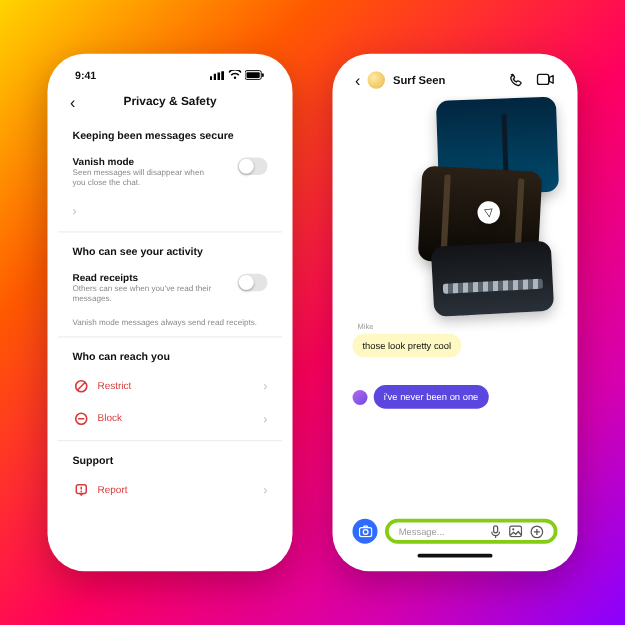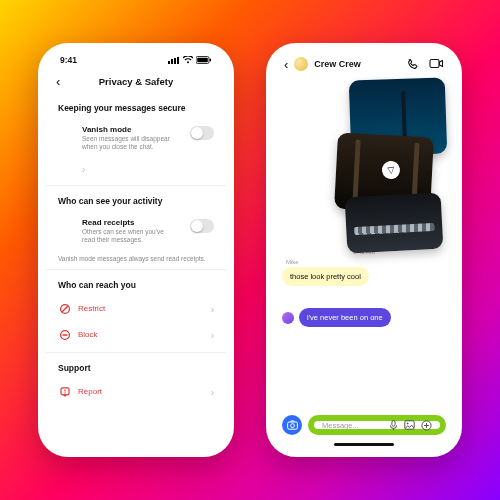--- a/index.html
+++ b/index.html
@@ -27,21 +27,21 @@
       linear-gradient(to right, #000 2px, transparent 2px) 0 100%/3px 3px no-repeat,
       linear-gradient(to right, #000 2px, transparent 2px) 3px 100%/3px 5px no-repeat,
       linear-gradient(to right, #000 2px, transparent 2px) 6px 100%/3px 6px no-repeat,
       linear-gradient(to right, #000 2px, transparent 2px) 9px 100%/3px 7px no-repeat; }
   .sb-wifi, .sb-batt { font-size: 8px; }
   .nav { height: 24px; display: flex; align-items: center; justify-content: center; position: relative; }
   .nav .back { position: absolute; left: 10px; font-size: 13px; line-height: 1; }
   .nav-title { font-weight: 700; font-size: 9.5px; }
   .content { flex: 1; overflow: hidden; padding: 0 12px; }
   .sec-h { font-weight: 700; font-size: 8.5px; margin: 10px 0 6px; }
-  .row { display: flex; align-items: flex-start; padding: 6px 0; border-bottom: 0; position: relative; margin-left: 24px; }
+  .row { display: flex; align-items: flex-start; padding: 6px 0; border-bottom: 0; position: relative; }
   .row .txt { flex: 1; padding-right: 20px; }
   .row .label { font-size: 8px; font-weight: 600; }
   .row .sub { font-size: 6.5px; color: #8a8a8a; line-height: 1.25; margin-top: 1px; }
   .chev { color: #bfbfbf; font-size: 10px; line-height: 1; margin-top: 2px;}
   .toggle { width: 24px; height: 14px; border-radius: 8px; background: #e4e4e4; position: relative; flex: none; margin-top: 1px;}
   .toggle::after { content:""; position:absolute; left:1px; top:1px; width:12px; height:12px; border-radius:50%; background:#fff; box-shadow:0 1px 2px rgba(0,0,0,.3);}
   .hr { height: 1px; background: #eee; margin: 4px -12px; }
   .note { font-size: 6.5px; color: #8a8a8a; margin: 4px 0 6px; line-height:1.25;}
   .action-row { display:flex; align-items:center; padding:7px 0;justify-content:space-between; }
   .action-row .ico { width:14px; display:flex; justify-content:center; }
@@ -67,21 +67,21 @@
   .react { position:absolute; left:48px; top:82px; width:18px; height:18px; border-radius:50%; background:#fff; box-shadow:0 2px 5px rgba(0,0,0,.25); display:flex; align-items:center; justify-content:center; font-size:9px; transform:rotate(-8deg);}
   .ts { text-align:center; font-size:6px; color:#9b9b9b; margin:10px 0 4px;}
   .sender { font-size:6px; color:#9b9b9b; margin-left:4px; margin-bottom:2px;}
   .bubble { background:#fef9c3; border-radius:12px; padding:5px 8px; font-size:7.5px; display:inline-block; max-width:140px; margin-bottom:4px;}
   .bubble-row{display:flex;}
   .out-row { display:flex; align-items:center; gap:5px; margin-top:18px;}
   .out-ava { width:12px; height:12px; border-radius:50%; background:linear-gradient(135deg,#b86ae8,#6a4ae8);}
   .out-bubble { background:#5b46e0; color:#fff; border-radius:12px; padding:5px 8px; font-size:7.5px; }
   .composer { height:28px; display:flex; align-items:center; gap:6px; padding:0 8px 4px; }
   .cam { width:20px; height:20px; border-radius:50%; background:#2e6cff; display:flex; align-items:center; justify-content:center; color:#fff; font-size:10px;}
-  .msgfield { flex:1; height:20px; border:6px solid #84cc16; border-radius:12px; display:flex; align-items:center; padding:0 8px; color:#9b9b9b; font-size:7.5px; justify-content:space-between;}
+  .msgfield { flex:1; height:20px; border:3px solid #84cc16; border-radius:12px; display:flex; align-items:center; padding:0 8px; color:#9b9b9b; font-size:7.5px; justify-content:space-between;}
   .msg-icons { display:flex; gap:6px; color:#6b6b6b; font-size:10px; }
   .homebar { height:8px; display:flex; justify-content:center; }
   .homebar::after{content:""; width:60px; height:3px; border-radius:2px; background:#111; margin-top:2px;}
   svg { display:block; }
 </style>
 </head>
 <body>
 
 <div class="stage">
 
@@ -103,21 +103,21 @@
                 <rect x="13.6" y="2.5" width="1.4" height="3" rx="0.7" fill="#000"></rect>
               </svg>
           </span>
         </span>
       </div>
       <div class="nav">
         <span class="back">‹</span>
         <span class="nav-title">Privacy &amp; Safety</span>
       </div>
       <div class="content">
-        <div class="sec-h">Keeping your messages secure</div>
+        <div class="sec-h">Keeping been messages secure</div>
         <div class="row">
           <div class="txt">
             <div class="label">Vanish mode</div>
             <div class="sub">Seen messages will disappear when you close the chat.</div>
           </div>
           <div class="toggle"></div>
         </div>
         <div class="row">
           <div class="chev">›</div>
         </div>
@@ -172,21 +172,21 @@
         </div>
       </div>
     </div>
   </div>
 
   <div class="phone">
     <div class="screen">
       <div class="chat-head">
         <span class="back">‹</span>
         <span class="avatar"></span>
-        <span class="chat-title">Crew Crew</span>
+        <span class="chat-title">Surf Seen</span>
         <span class="chat-actions">
           <span>
             <svg width="13" height="13" viewBox="0 0 13 13">
                 <path d="M3.2 1.8c.5-.5 1.2-.4 1.5.2l.8 1.5c.2.4.1.9-.2 1.2l-.6.6c.5 1 1.3 1.8 2.3 2.3l.6-.6c.3-.3.8-.4 1.2-.2l1.5.8c.6.3.7 1 .2 1.5l-.9.9c-.4.4-1 .5-1.5.3C5.5 9.6 3.4 7.5 2.7 4.9c-.2-.5-.1-1.1.3-1.5l.9-.9z" fill="none" stroke="#111" stroke-width="1.1"></path>
               </svg>
           </span>
           <span>
             <svg width="15" height="11" viewBox="0 0 15 11">
                 <rect x="1" y="1.5" width="9" height="8" rx="1.6" fill="none" stroke="#111" stroke-width="1.1"></rect>
                 <path d="M10.5 4l3-1.6v6.2l-3-1.6z" fill="none" stroke="#111" stroke-width="1.1" stroke-linejoin="round"></path>

